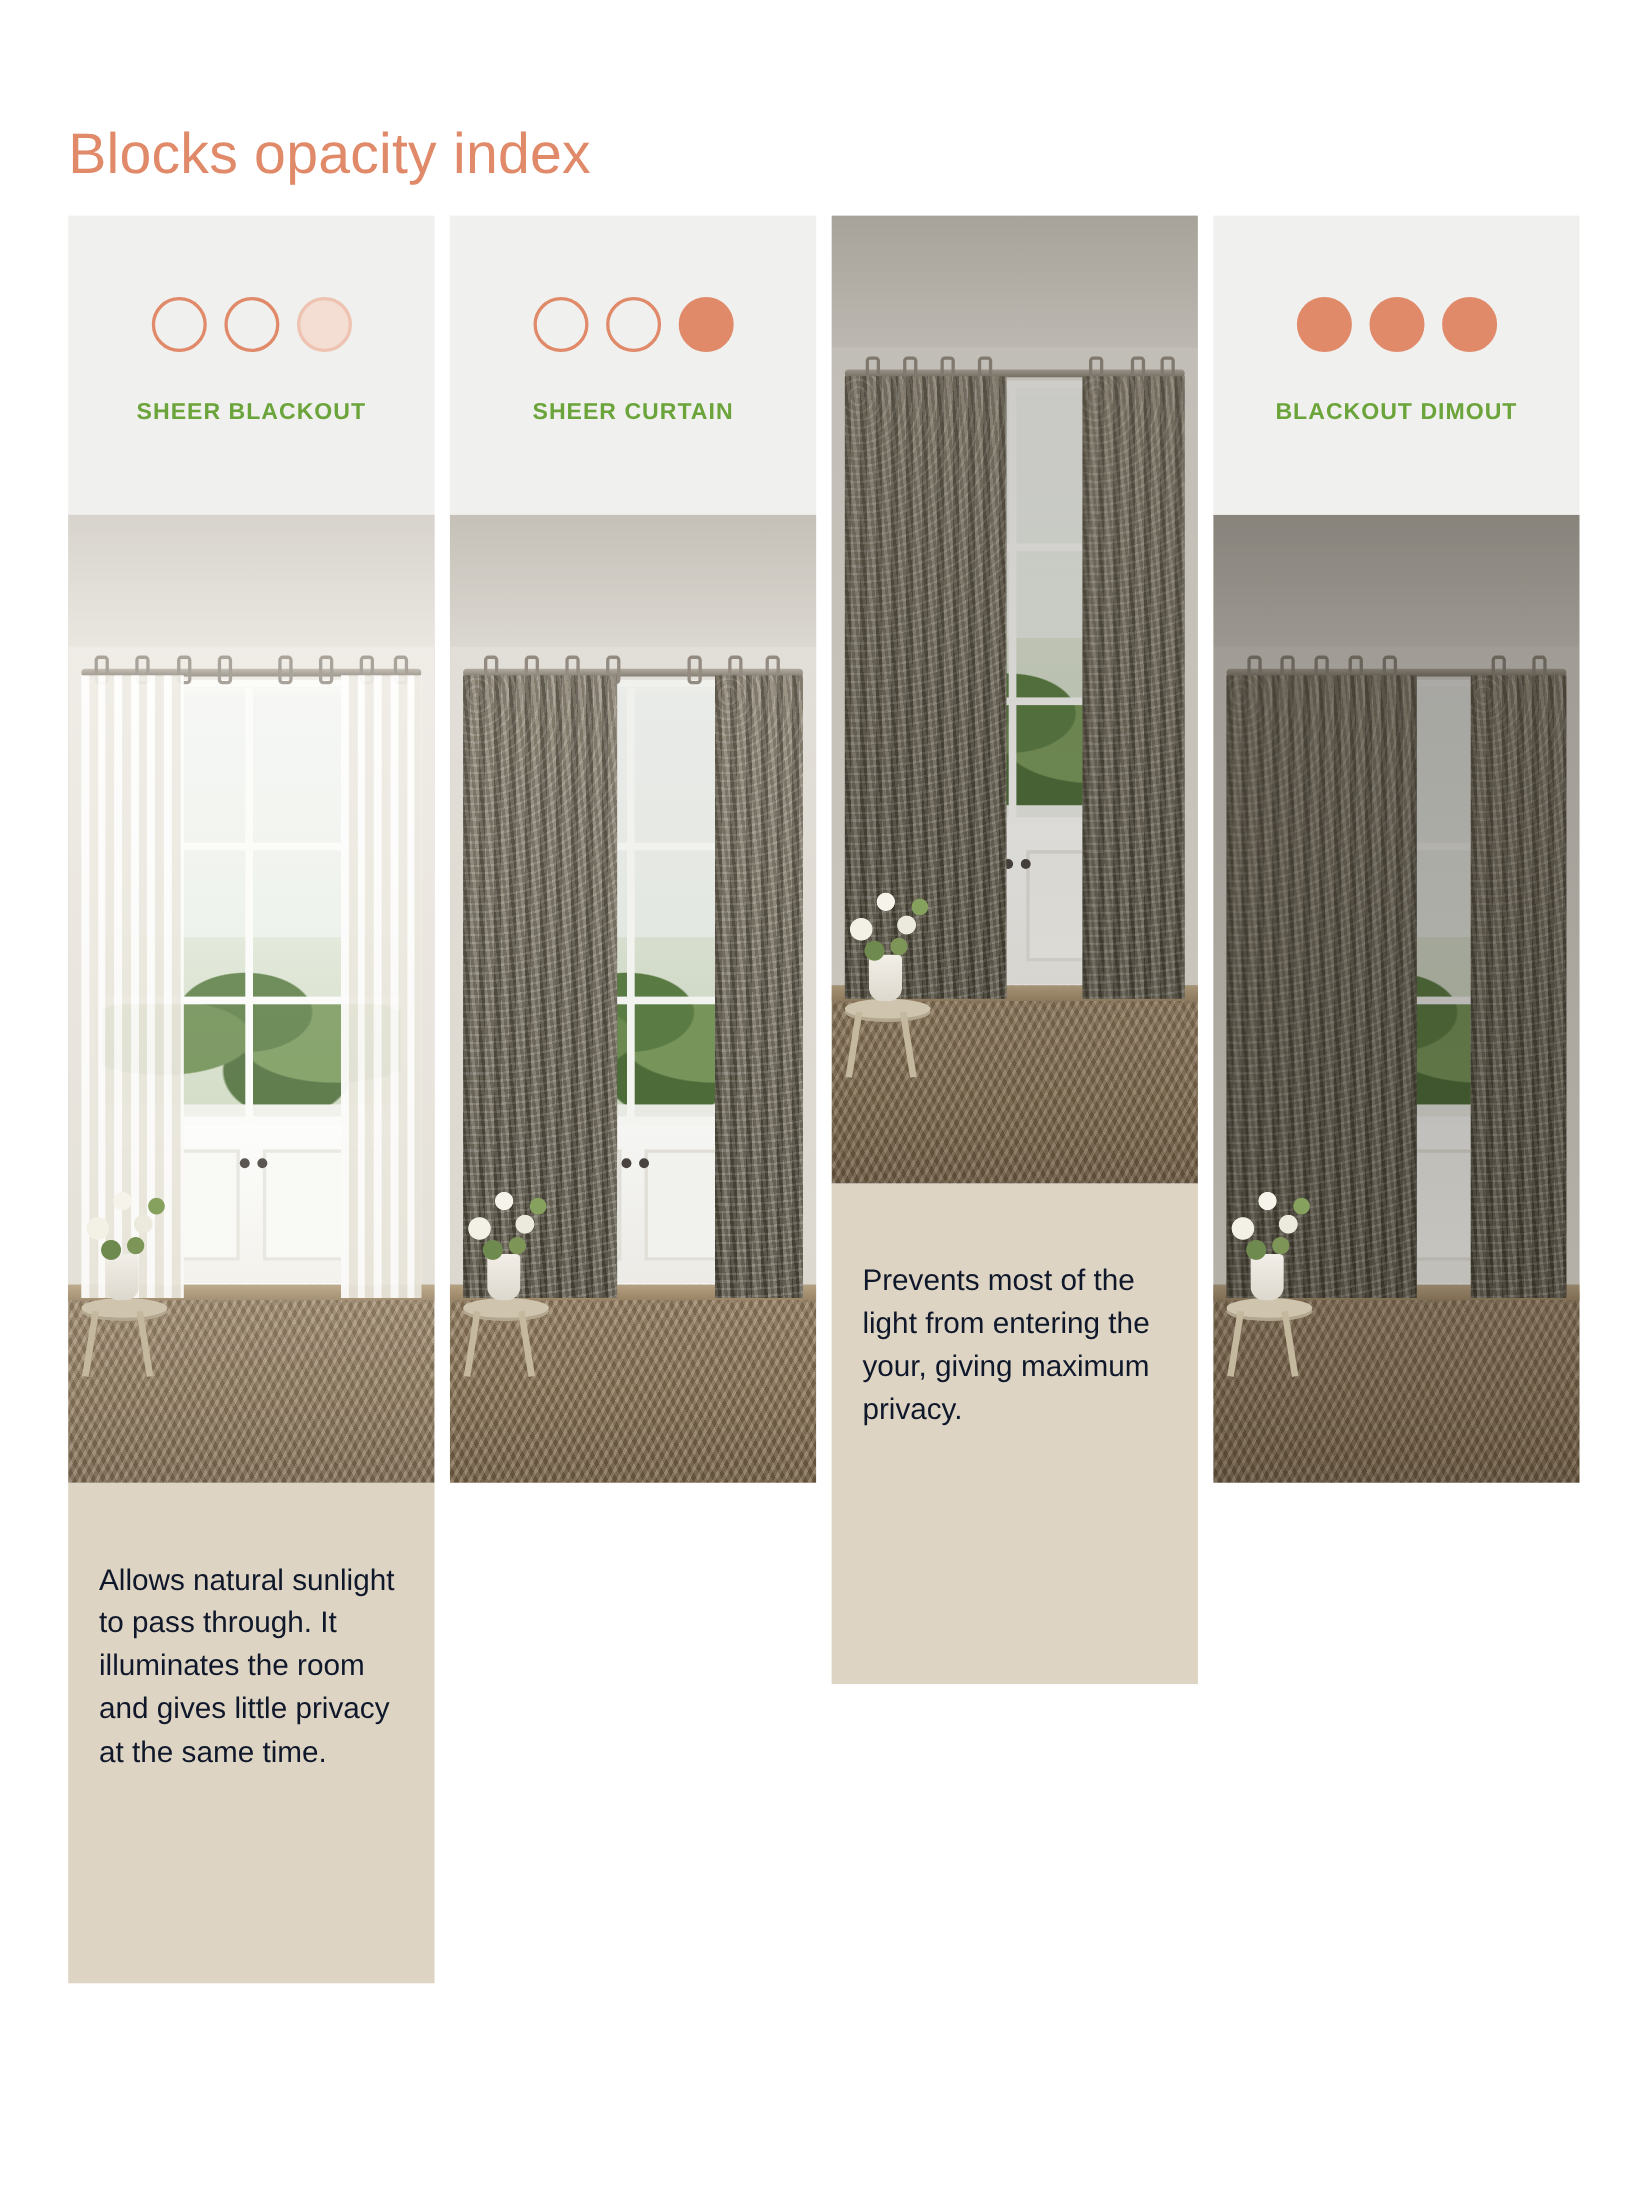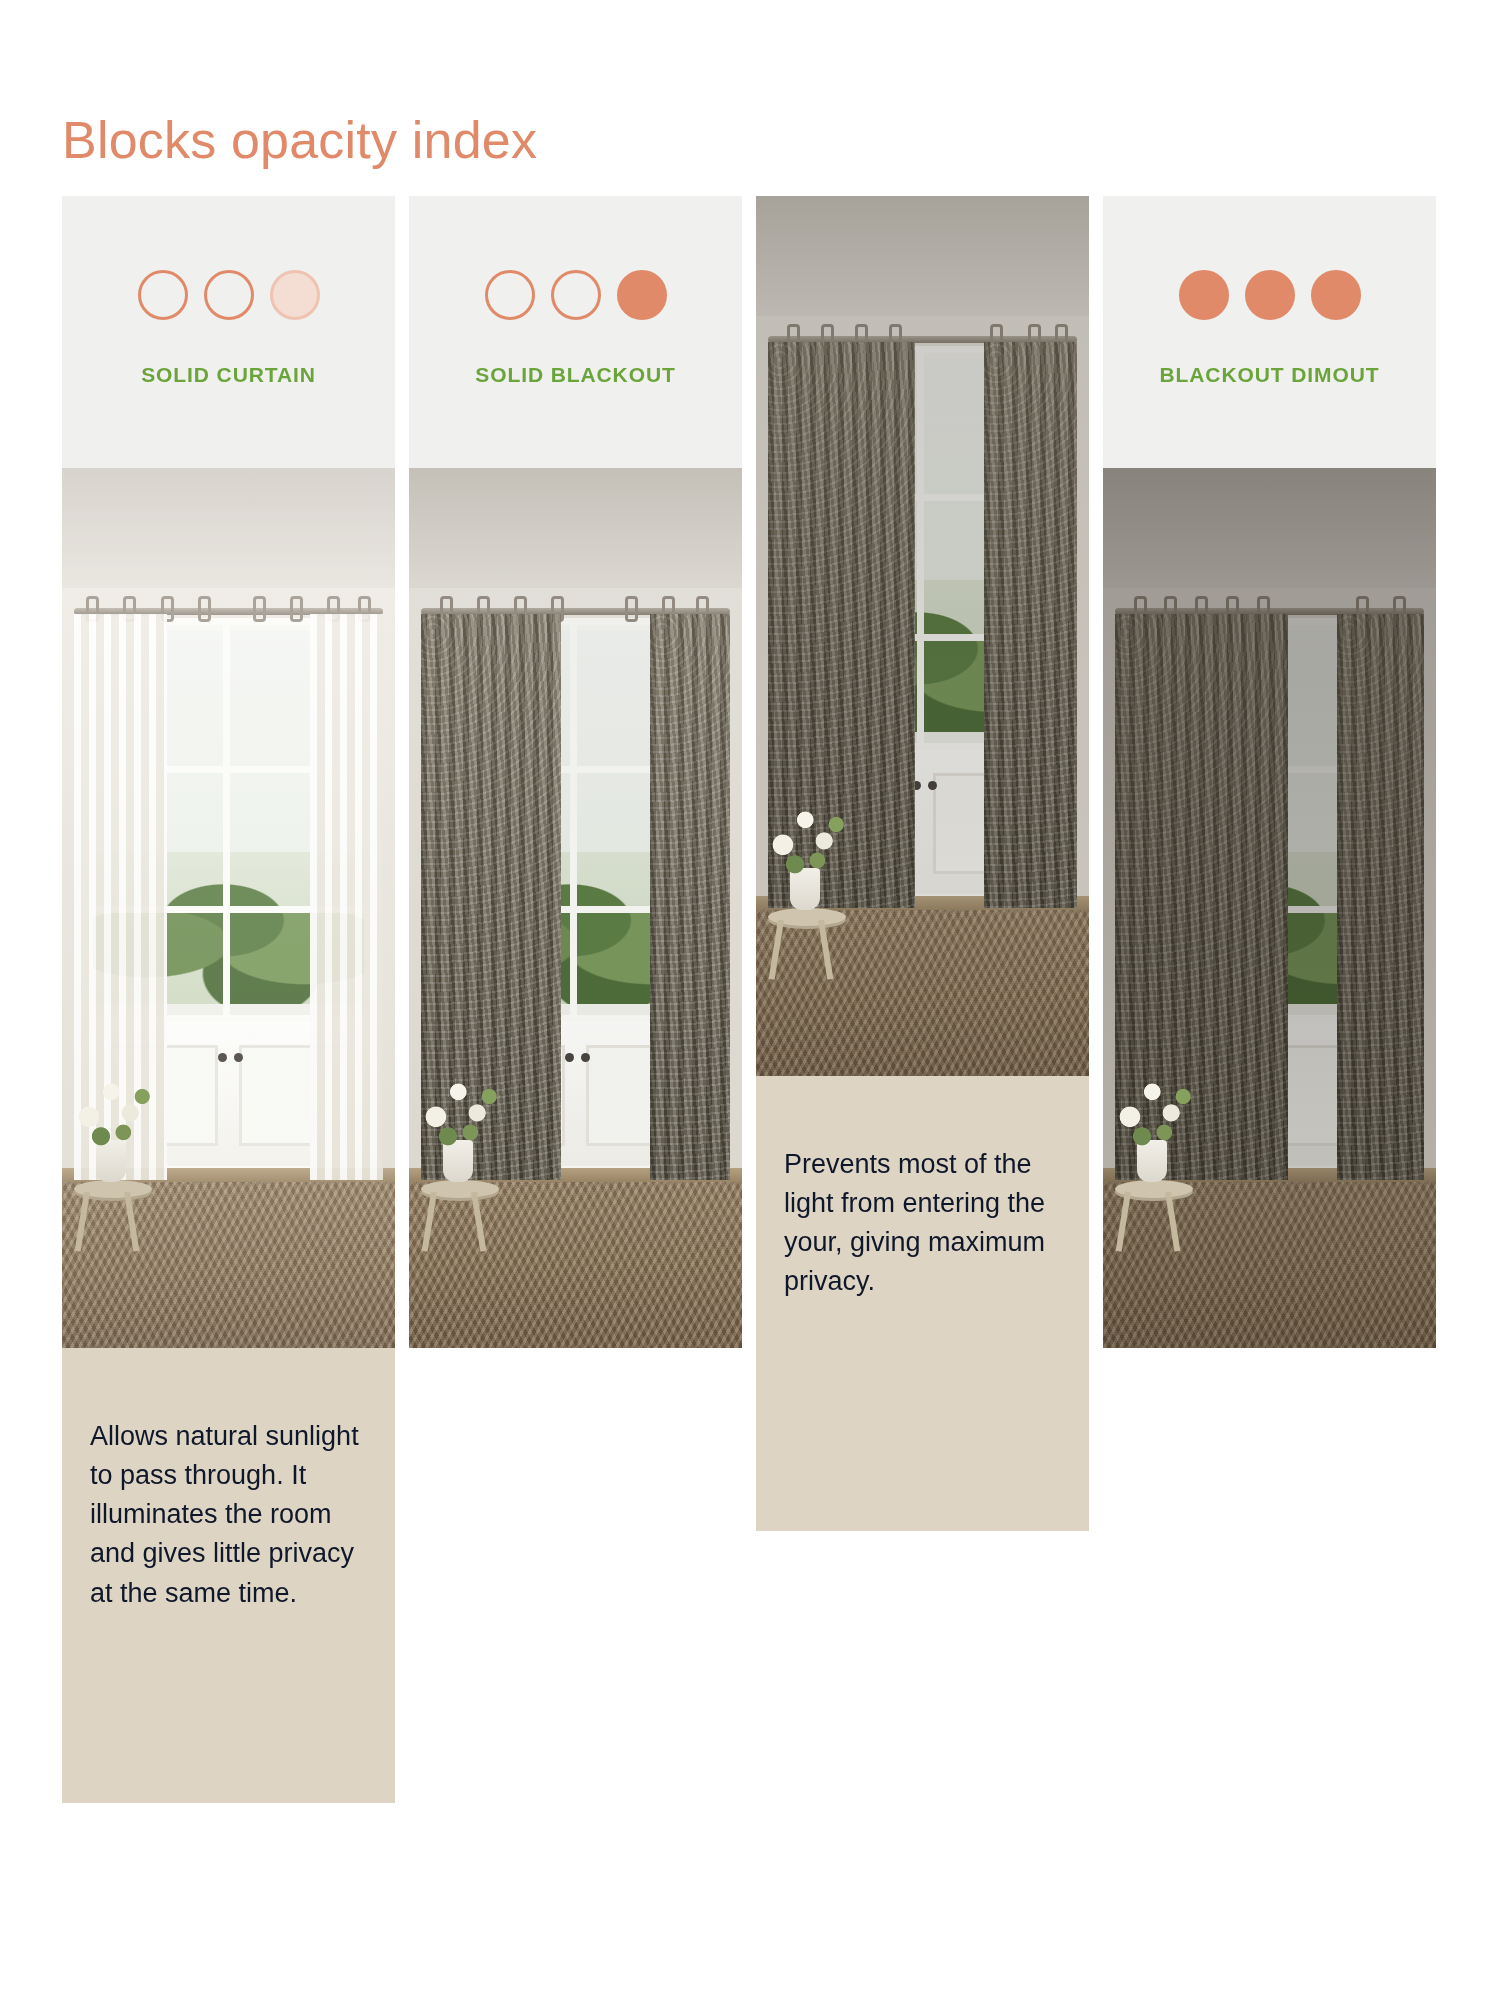--- a/index.html
+++ b/index.html
@@ -335,21 +335,21 @@
   <div class="grid">
 
     <div class="col">
 
       <div class="head-card">
         <div class="dots">
           <span class="dot"></span>
           <span class="dot"></span>
           <span class="dot faint"></span>
         </div>
-        <div class="head-label">SOLID CURTAIN</div>
+        <div class="head-label">SHEER BLACKOUT</div>
       </div>
 
       <div class="photo">
         <div class="photo-inner">
           <div class="wall"></div>
           <div class="ceiling"></div>
           <div class="window-wrap">
             <div class="window">
               <div class="sky"></div>
               <div class="trees"></div>
@@ -394,21 +394,21 @@
     </div>
 
     <div class="col">
 
       <div class="head-card">
         <div class="dots">
           <span class="dot"></span>
           <span class="dot"></span>
           <span class="dot filled"></span>
         </div>
-        <div class="head-label">SOLID BLACKOUT</div>
+        <div class="head-label">SHEER CURTAIN</div>
       </div>
 
       <div class="photo">
         <div class="photo-inner">
           <div class="wall"></div>
           <div class="ceiling"></div>
           <div class="window-wrap">
             <div class="window">
               <div class="sky"></div>
               <div class="trees"></div>

